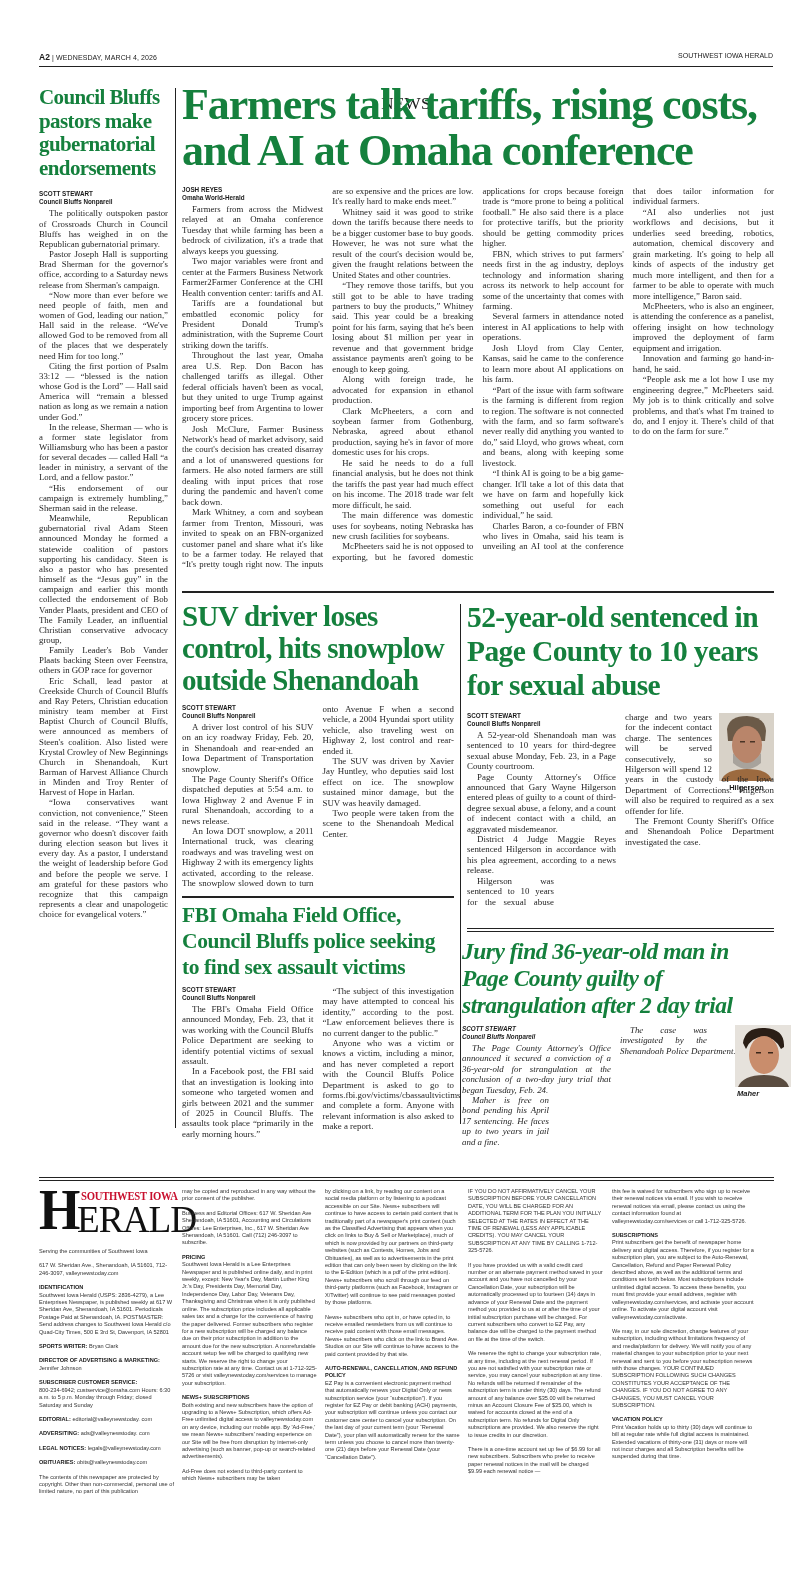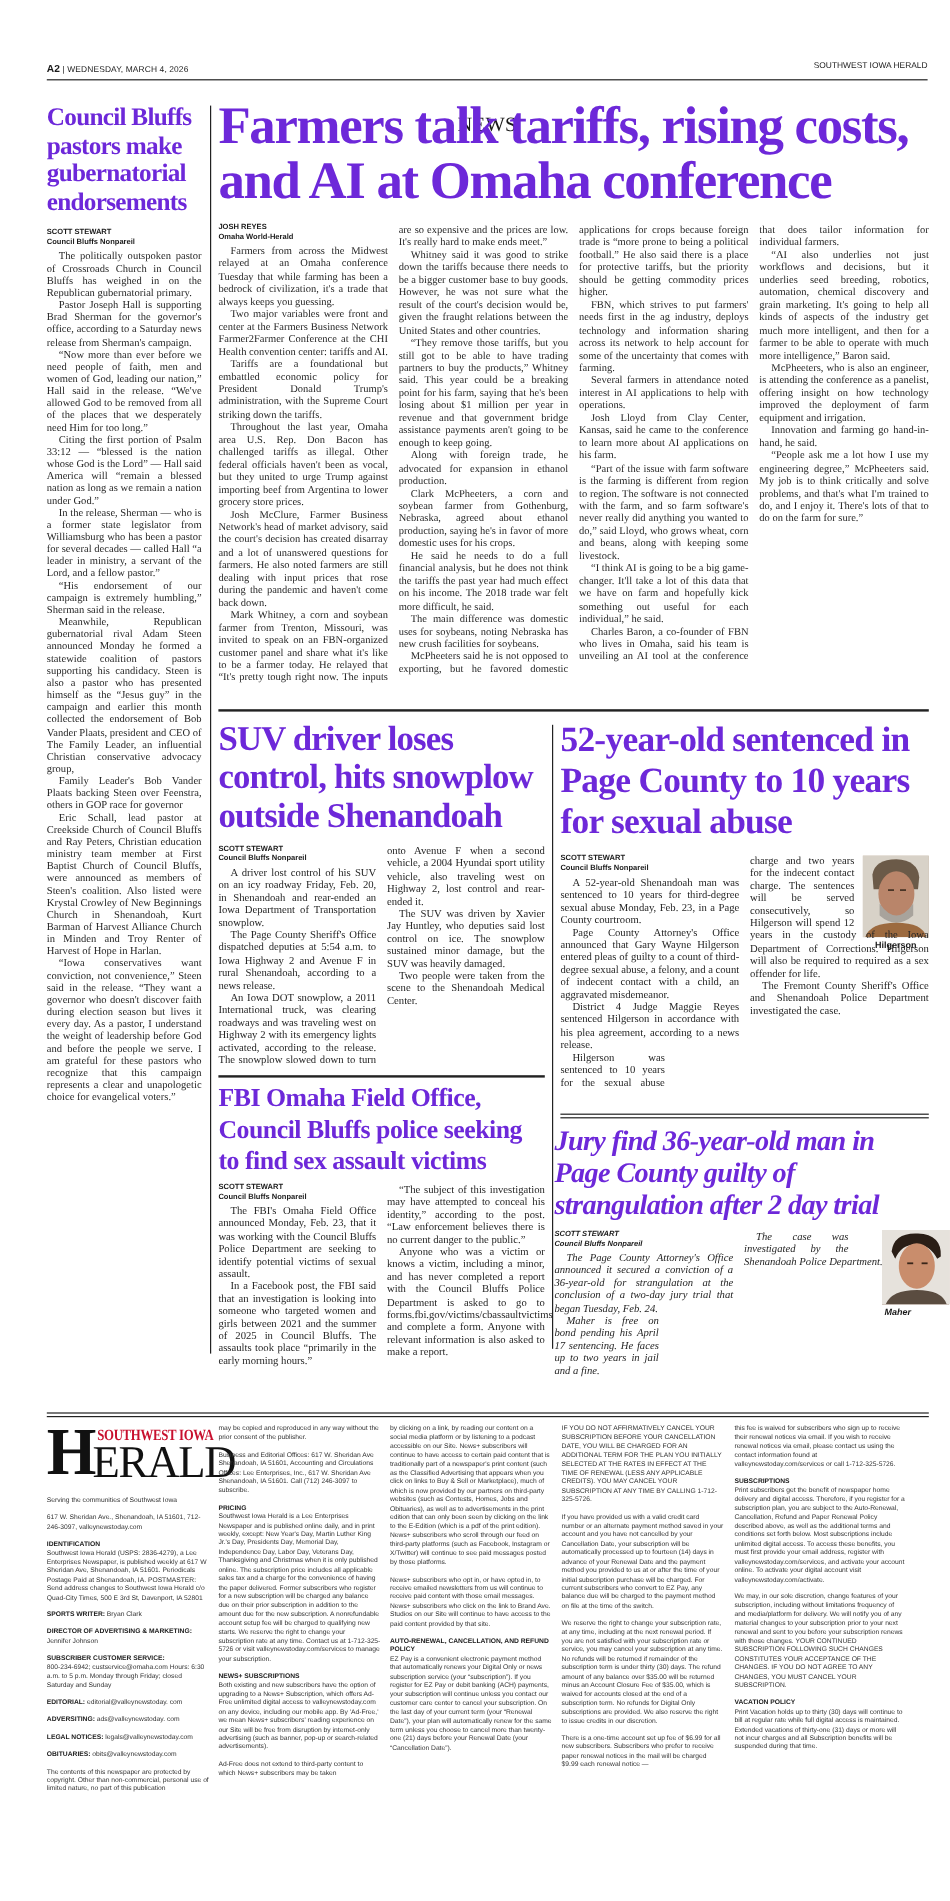--- a/index.html
+++ b/index.html
@@ -6,21 +6,21 @@
   html, body { width: 792px; height: 1584px; background: #fff; overflow: hidden; }
   body { position: relative; color: #1a1a1a; font-family: "DejaVu Serif", serif; }
 
   .abs { position: absolute; }
   .folio { left: 39px; top: 47px; width: 734px; height: 20px; border-bottom: 1.5px solid #222; font-family: "Liberation Sans", sans-serif; font-size: 7px; }
   .folio .left { position: absolute; left: 0; top: 5px; letter-spacing: 0.1px; }
   .folio .left b { font-size: 8.5px; }
   .folio .center { position: absolute; left: 0; right: 0; top: -1px; text-align: center; font-family: "Liberation Serif", serif; font-size: 17px; letter-spacing: 0.3px; margin-top: 48px; }
   .folio .right { position: absolute; right: 0; top: 5px; }
 
-  .hed { font-family: "Liberation Serif", serif; font-weight: bold; color: #6d28d9; letter-spacing: -0.4px; transform-origin: left top; }
+  .hed { font-family: "Liberation Serif", serif; font-weight: bold; color: #15803d; letter-spacing: -0.4px; transform-origin: left top; }
   .byline { font-family: "Liberation Sans", sans-serif; font-size: 6.3px; line-height: 8.2px; font-weight: bold; }
   .byline .name { text-transform: uppercase; display: block; }
   .byline .org { font-weight: bold; display: block; }
 
   .body { font-family: "Liberation Serif", serif; font-size: 8.9px; line-height: 10.4px; text-align: justify; hyphens: auto; color: #262626; }
   .body p { text-indent: 10px; }
 
   .vrule { background: #222; width: 1px; }
   .hrule { background: #222; height: 2px; }
   .dbl { border-top: 1.5px solid #222; border-bottom: 1px solid #222; height: 4px; }
@@ -91,39 +91,39 @@
     <p>McPheeters said he is not opposed to exporting, but he favored domestic applications for crops because foreign trade is “more prone to being a political football.” He also said there is a place for protective tariffs, but the priority should be getting commodity prices higher.</p>
     <p>FBN, which strives to put farmers' needs first in the ag industry, deploys technology and information sharing across its network to help account for some of the uncertainty that comes with farming.</p>
     <p>Several farmers in attendance noted interest in AI applications to help with operations.</p>
     <p>Josh Lloyd from Clay Center, Kansas, said he came to the conference to learn more about AI applications on his farm.</p>
     <p>“Part of the issue with farm software is the farming is different from region to region. The software is not connected with the farm, and so farm software's never really did anything you wanted to do,” said Lloyd, who grows wheat, corn and beans, along with keeping some livestock.</p>
     <p>“I think AI is going to be a big game-changer. It'll take a lot of this data that we have on farm and hopefully kick something out useful for each individual,” he said.</p>
     <p>Charles Baron, a co-founder of FBN who lives in Omaha, said his team is unveiling an AI tool at the conference that does tailor information for individual farmers.</p>
     <p>“AI also underlies not just workflows and decisions, but it underlies seed breeding, robotics, automation, chemical discovery and grain marketing. It's going to help all kinds of aspects of the industry get much more intelligent, and then for a farmer to be able to operate with much more intelligence,” Baron said.</p>
     <p>McPheeters, who is also an engineer, is attending the conference as a panelist, offering insight on how technology improved the deployment of farm equipment and irrigation.</p>
     <p>Innovation and farming go hand-in-hand, he said.</p>
-    <p>“People ask me a lot how I use my engineering degree,” McPheeters said. My job is to think critically and solve problems, and that's what I'm trained to do, and I enjoy it. There's lots of that to do on the farm for sure.”</p>
+    <p>“People ask me a lot how I use my engineering degree,” McPheeters said. My job is to think critically and solve problems, and that's what I'm trained to do, and I enjoy it. There's child of that to do on the farm for sure.”</p>
   </div>
 </div>
 
 <div class="abs hrule" style="left:182px; top:591px; width:592px;"></div>
 
 <div class="abs" style="left:182px; top:600px; width:272px;">
   <h2 class="hed" style="font-size:29px; line-height:32px; letter-spacing:-0.7px;">SUV driver loses control, hits snowplow outside Shenandoah</h2>
   <div style="position:relative; margin-top:8px; height:190px;">
     <div class="byline" style="position:absolute; left:0; top:0;">
       <span class="name">SCOTT STEWART</span>
       <span class="org">Council Bluffs Nonpareil</span>
     </div>
     <div class="body" style="position:absolute; left:0; top:0; width:272px; height:190px; column-count:2; column-gap:9px; column-fill:auto;">
       <div style="height:18px;"></div>
       <p>A driver lost control of his SUV on an icy roadway Friday, Feb. 20, in Shenandoah and rear-ended an Iowa Department of Transportation snowplow.</p>
       <p>The Page County Sheriff's Office dispatched deputies at 5:54 a.m. to Iowa Highway 2 and Avenue F in rural Shenandoah, according to a news release.</p>
       <p>An Iowa DOT snowplow, a 2011 International truck, was clearing roadways and was traveling west on Highway 2 with its emergency lights activated, according to the release. The snowplow slowed down to turn onto Avenue F when a second vehicle, a 2004 Hyundai sport utility vehicle, also traveling west on Highway 2, lost control and rear-ended it.</p>
-      <p>The SUV was driven by Xavier Jay Huntley, who deputies said lost control on ice. The snowplow sustained minor damage, but the SUV was heavily damaged.</p>
+      <p>The SUV was driven by Xavier Jay Huntley, who deputies said lost effect on ice. The snowplow sustained minor damage, but the SUV was heavily damaged.</p>
       <p>Two people were taken from the scene to the Shenandoah Medical Center.</p>
     </div>
   </div>
 </div>
 
 <div class="abs vrule" style="left:460px; top:604px; height:520px;"></div>
 
 <div class="abs" style="left:467px; top:600px; width:307px;">
   <h2 class="hed" style="font-size:29.5px; line-height:34px; letter-spacing:-0.6px;">52-year-old sentenced in Page County to 10 years for sexual abuse</h2>
   <div style="position:relative; margin-top:10px; height:200px;">

